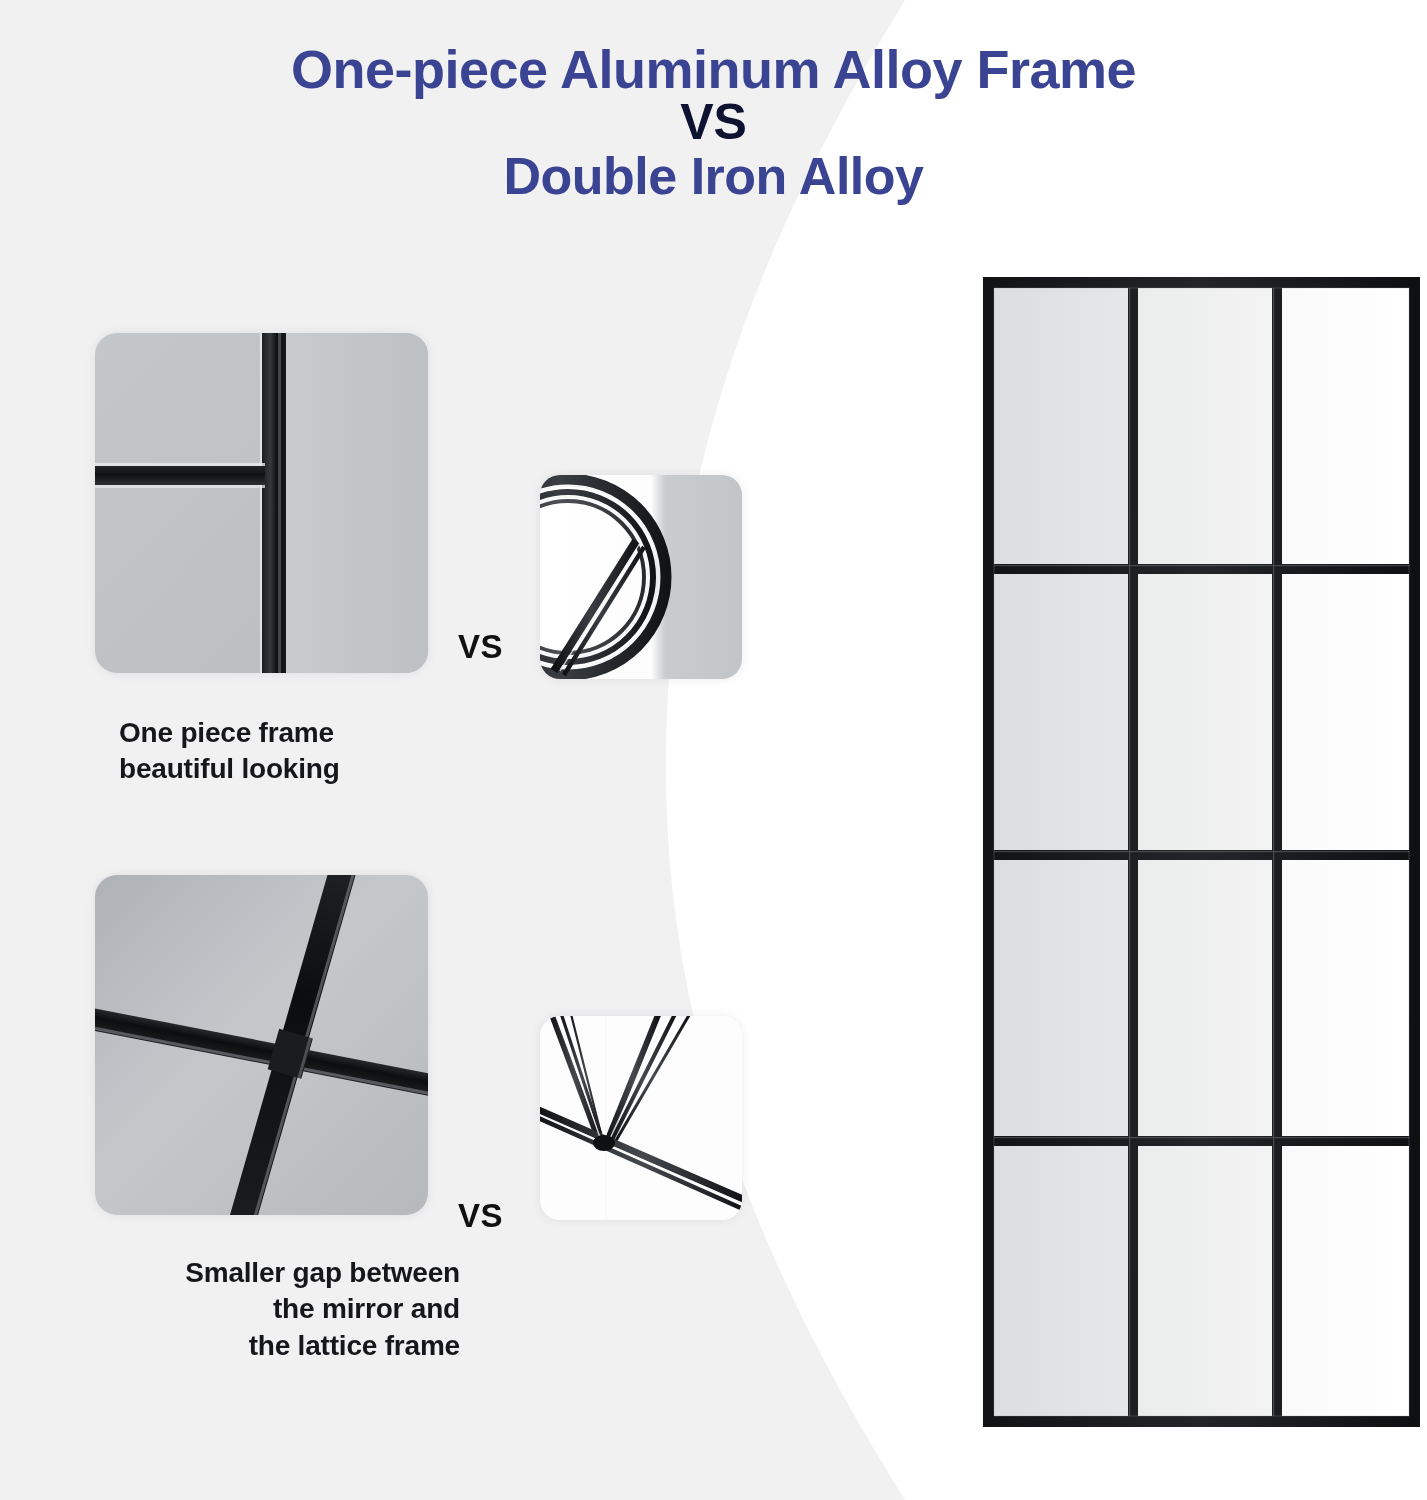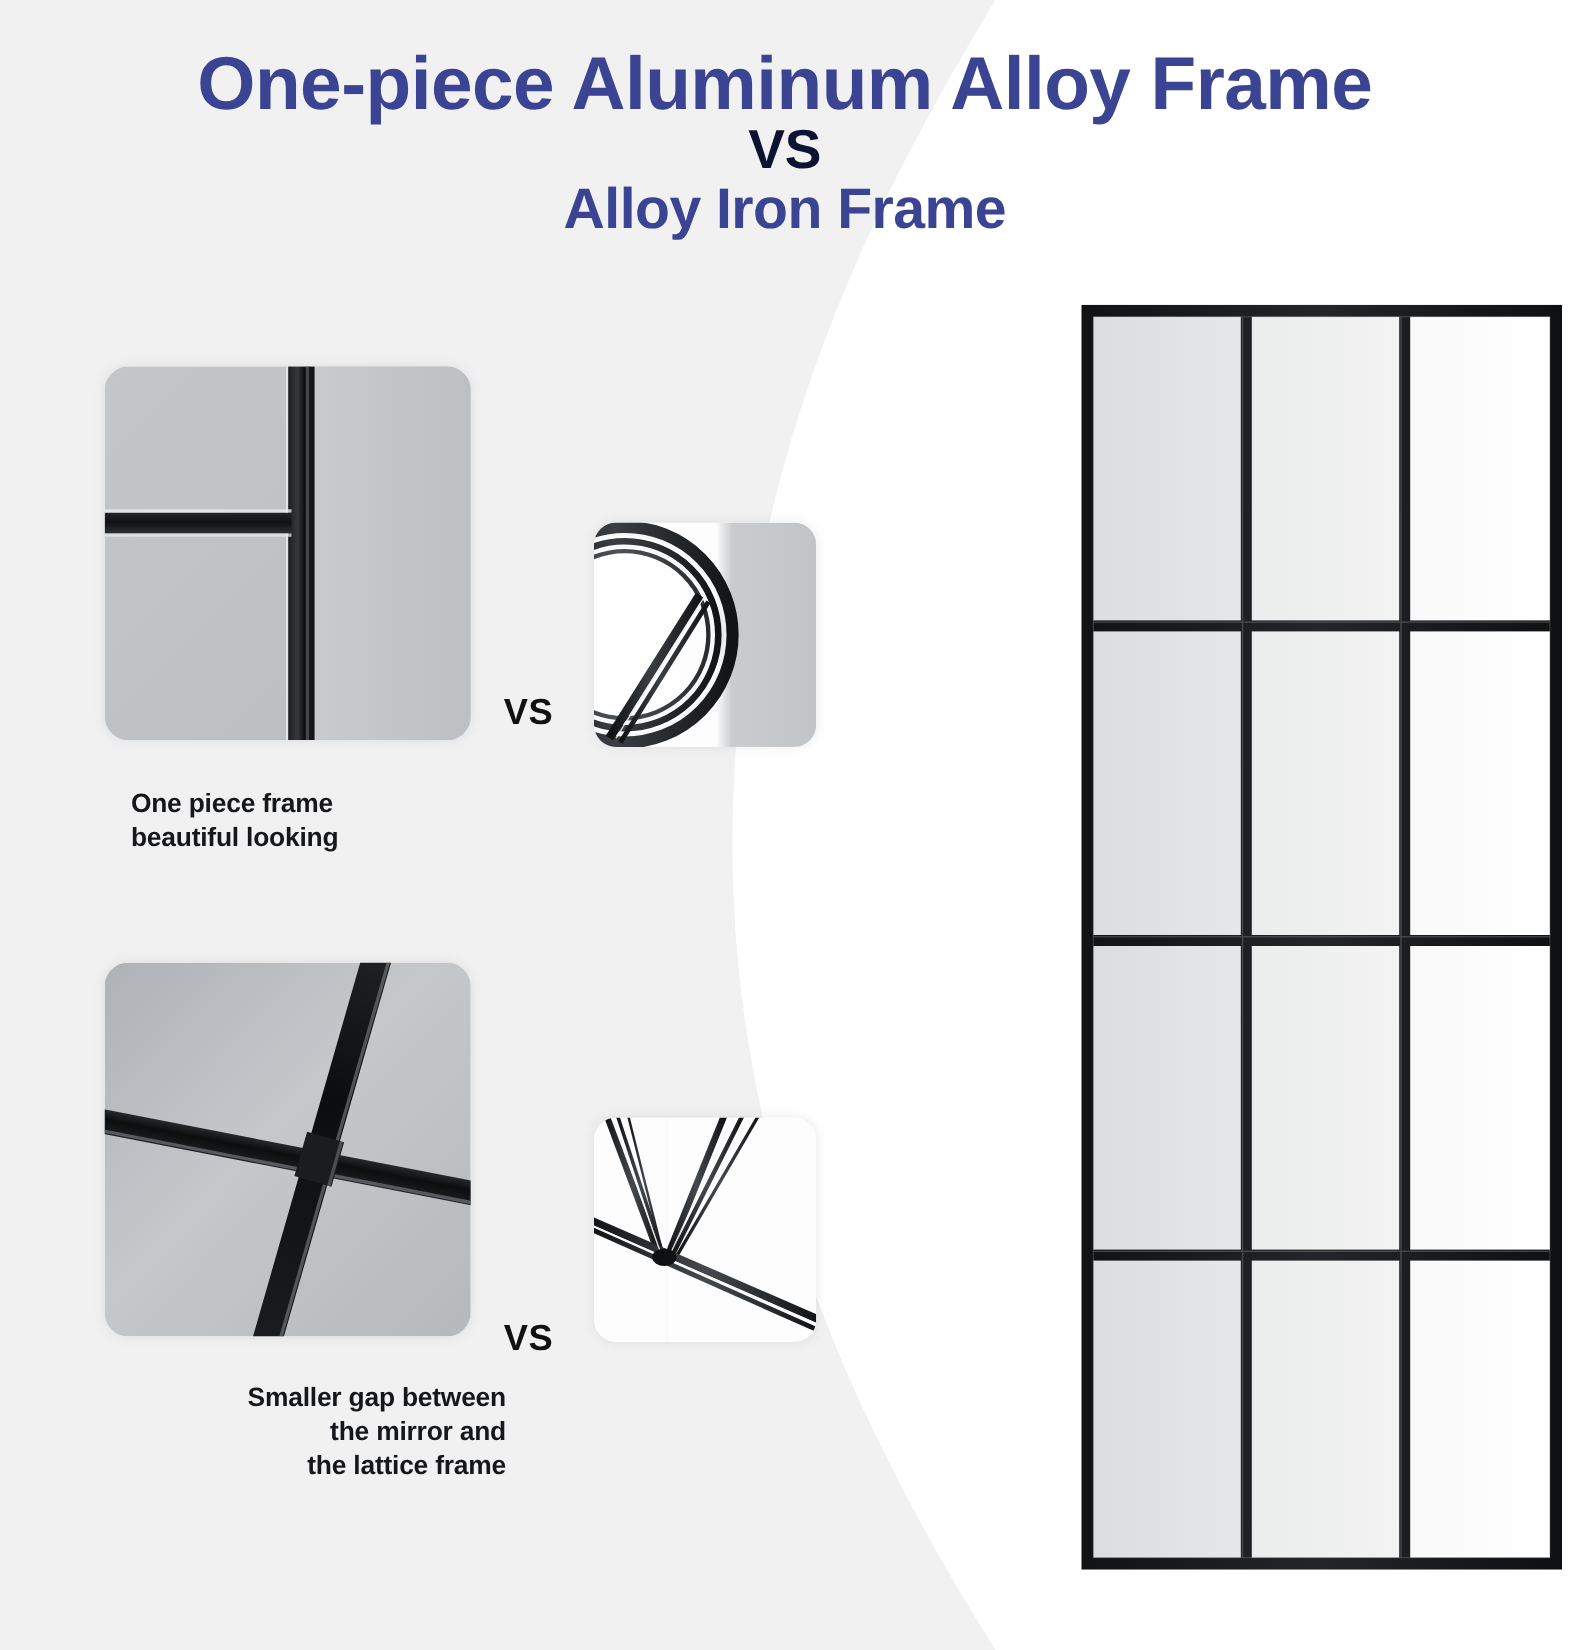--- a/index.html
+++ b/index.html
@@ -19,21 +19,21 @@
   
   .title-block {
     position:absolute; left:0; top:42px; width:1427px;
     text-align:center; z-index:6;
   }
   .title-line {
     font-weight:bold; letter-spacing:-0.5px;
     line-height:1.02;
     color:#3a4492;
   }
-  .title-line.l1 { font-size:68px; }
+  .title-line.l1 { font-size:54px; }
   .title-line.l2 { font-size:50px; color:#0d1230; letter-spacing:0px; }
   .title-line.l3 { font-size:52px; margin-top:2px; }
 
   
   .feature-row { position:absolute; z-index:5; }
   #row-1 { left:0; top:333px; }
   #row-2 { left:0; top:875px; }
 
   .photo {
     position:absolute; overflow:hidden;
@@ -44,21 +44,21 @@
   .photo-sm { width:202px; height:204px; border-radius:20px; }
 
   .vs-label {
     position:absolute;
     font-size:33px; font-weight:bold; color:#111111;
     letter-spacing:0.5px;
   }
 
   .caption {
     position:absolute;
-    font-size:24px; font-weight:bold; color:#15171a;
+    font-size:28px; font-weight:bold; color:#15171a;
     line-height:1.30; letter-spacing:-0.2px;
     white-space:pre-line;
   }
   .caption.left { text-align:left; }
   .caption.center { text-align:right; }
 
   
   #mirror { position:absolute; z-index:4; }
 </style>
 </head>
@@ -67,21 +67,21 @@
 <div id="stage">
 
   <div class="bg-white"></div>
   <svg class="bg-curve" viewBox="0 0 1427 1500" preserveAspectRatio="none">
     <path d="M 0,0 L 905,0 C 790,190 668,430 666,760 C 664,1060 780,1300 905,1500 L 0,1500 Z" fill="#f1f1f2"></path>
   </svg>
 
   <div class="title-block">
     <div class="title-line l1">One-piece Aluminum Alloy Frame</div>
     <div class="title-line l2">VS</div>
-    <div class="title-line l3">Alloy Iron Frame</div>
+    <div class="title-line l3">Double Iron Alloy</div>
   </div>
 
   <div class="feature-row" id="row-1">
 
     <div class="photo photo-lg" style="left:95px; top:0;">
       <svg width="333" height="340" viewBox="0 0 333 340">
         <defs>
           <linearGradient id="g1a" x1="0" y1="0" x2="1" y2="1">
             <stop offset="0%" stop-color="#c4c7ca"></stop>
               <stop offset="100%" stop-color="#b9bdc0"></stop>

